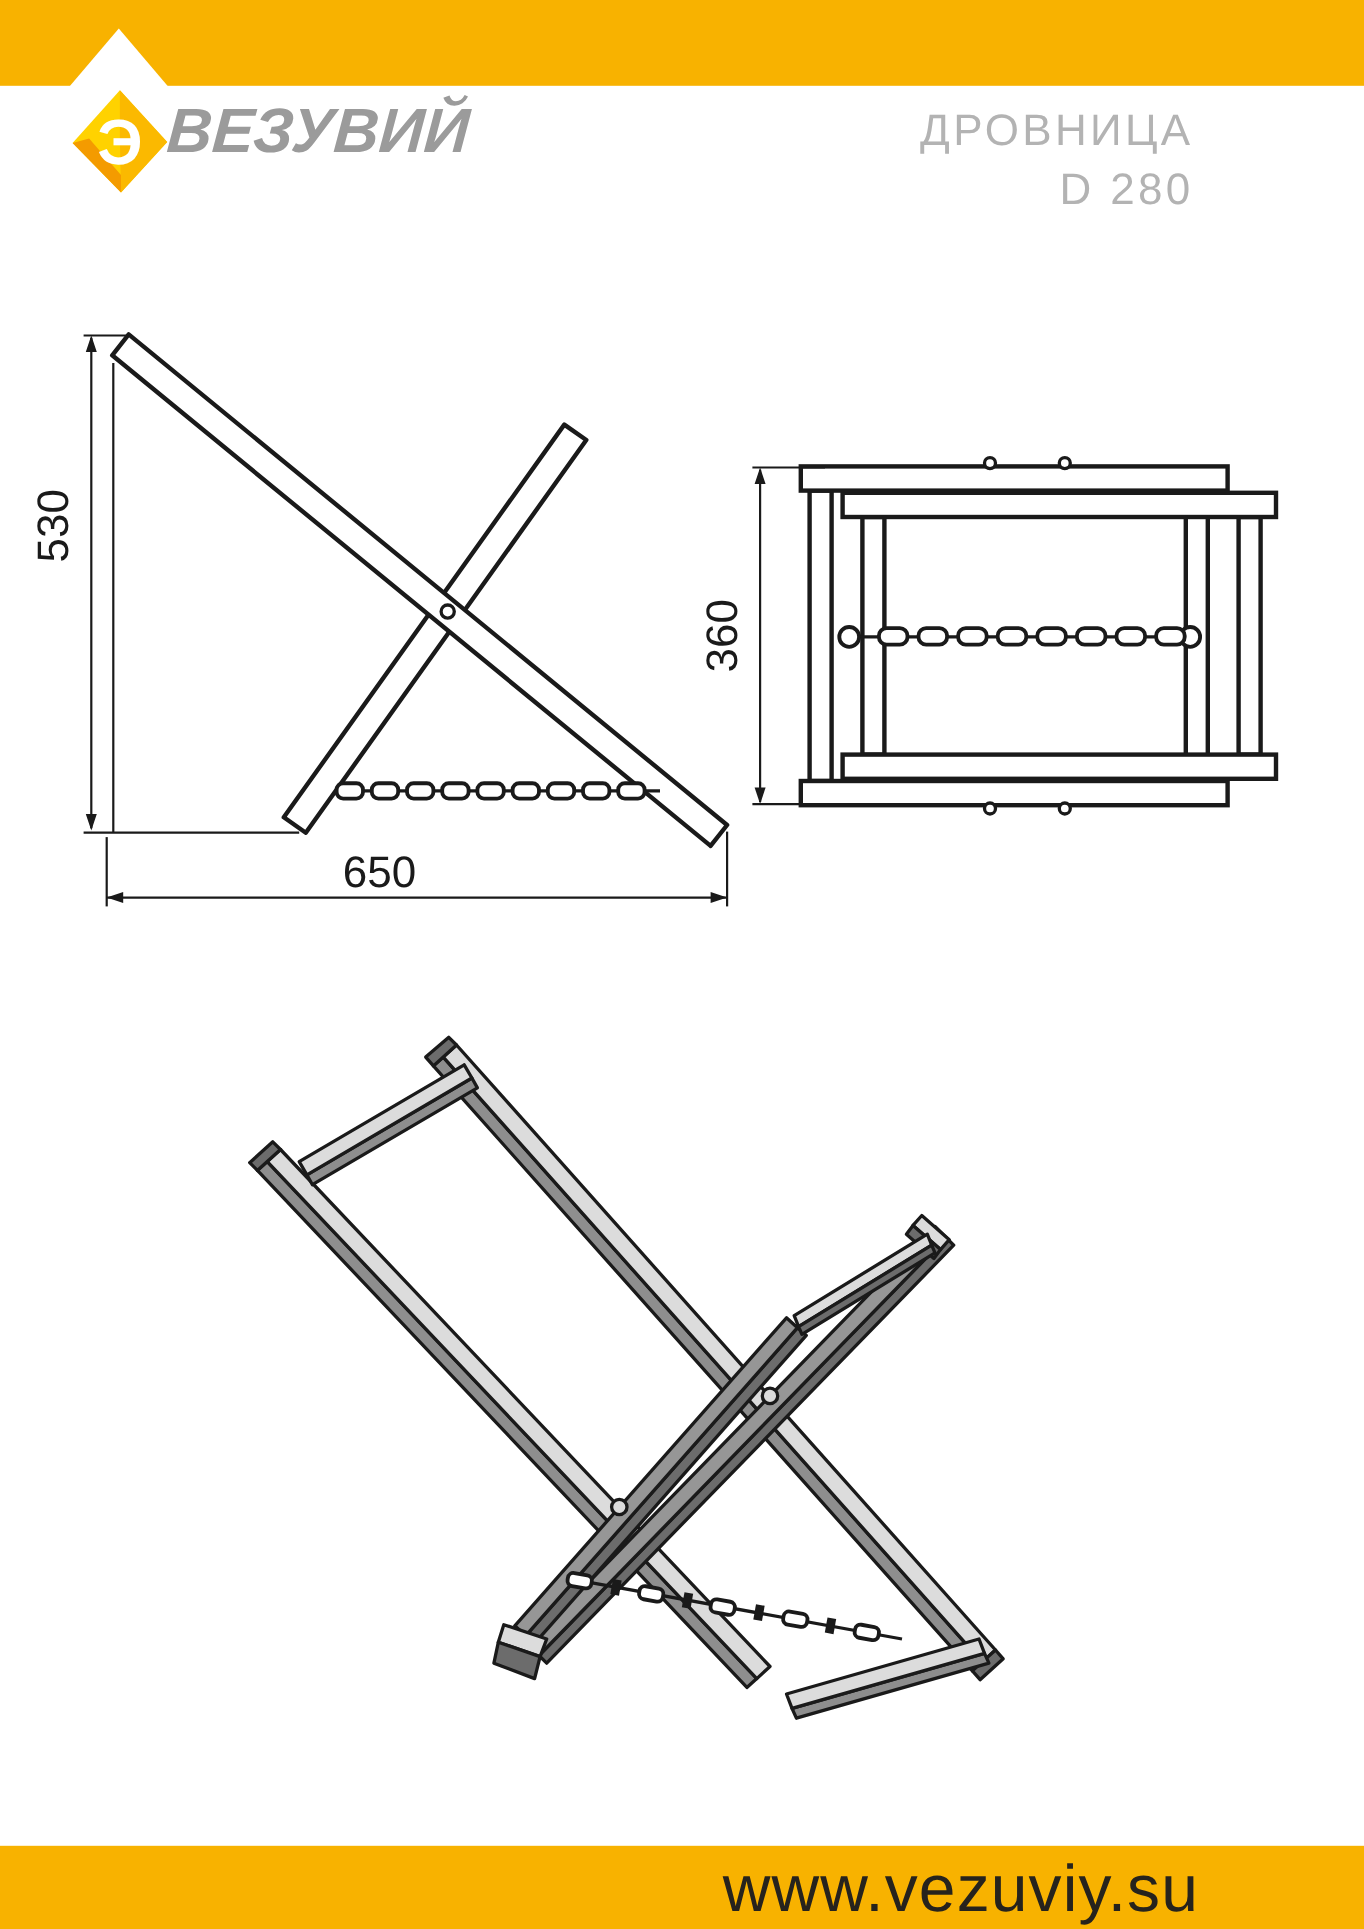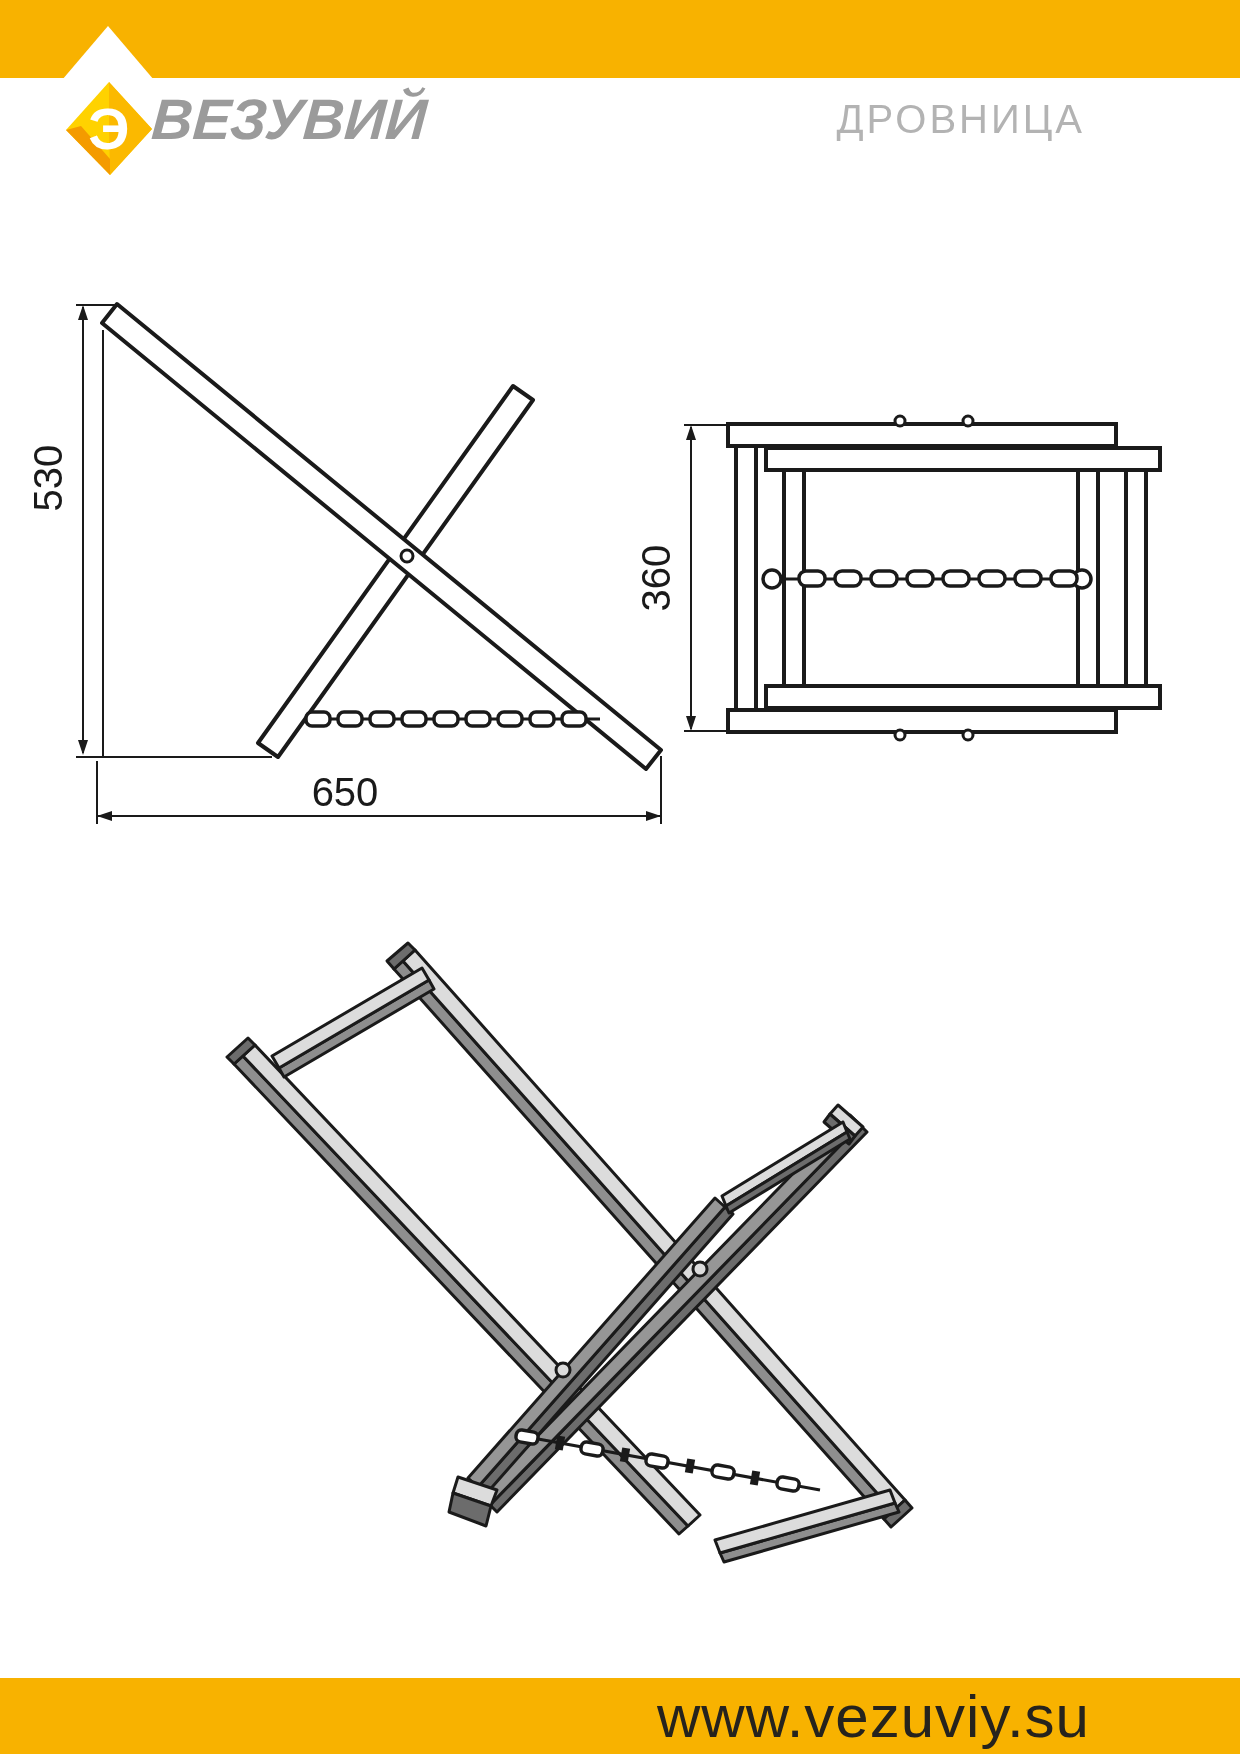--- a/index.html
+++ b/index.html
@@ -69,20 +69,21 @@
   <polygon points="109,82 152,129 110,175 66,130" fill="var(--logo_yellow_bright)"></polygon>
   <polygon points="109,82 152,129 110,175 109,128" fill="var(--logo_amber)"></polygon>
   <polygon points="66,130 110,175 110,159 81,126" fill="var(--logo_orange_shadow)"></polygon>
   <text x="109" y="149" text-anchor="middle" font-size="58" font-weight="bold" fill="#ffffff">Э</text>
 </svg>
 
 <div class="brand-text">ВЕЗУВИЙ</div>
 
 <div class="product-title">
   <div>ДРОВНИЦА</div>
+  <div>D 280</div>
 </div>
 
 <svg class="drawings" width="1240" height="1754" viewBox="0 0 1240 1754">
 
   <g>
 
     <polygon class="bar" points="513,386 533,400 278,757 258,743"></polygon>
 
     <polygon class="bar" points="117,304 661,750 646,769 102,323"></polygon>
 

